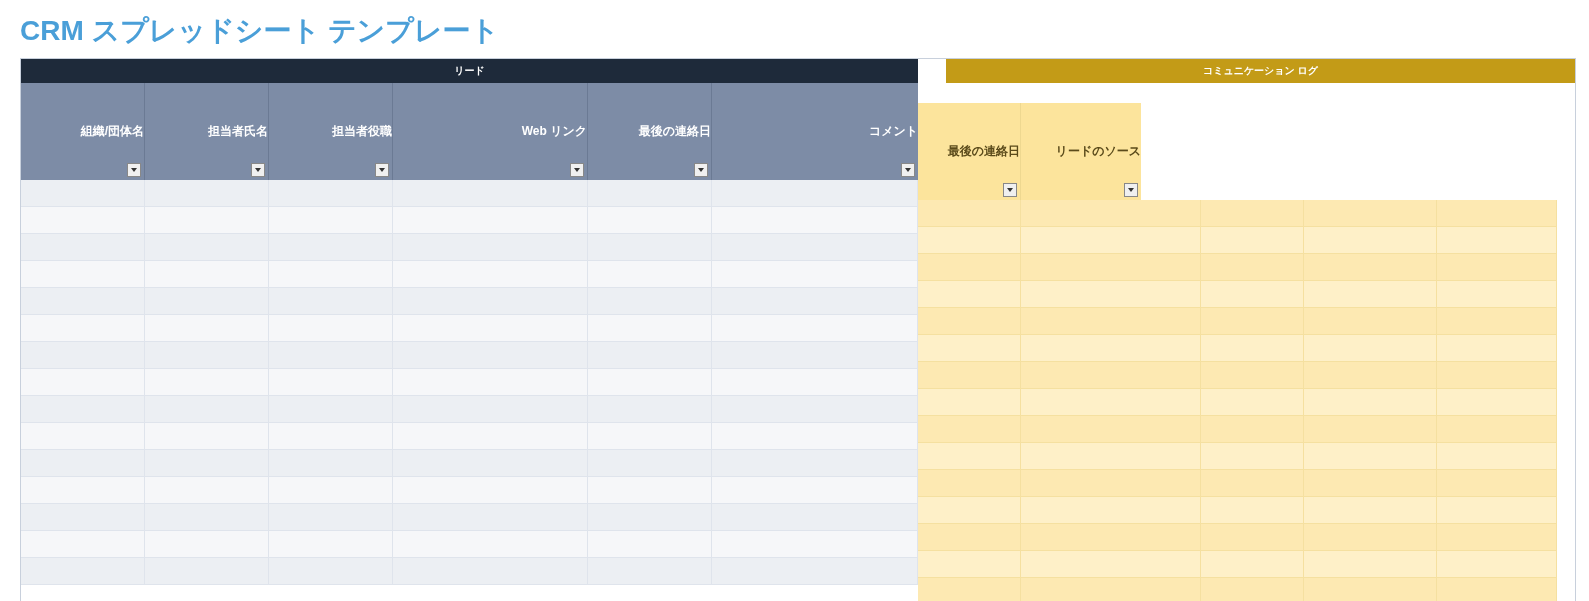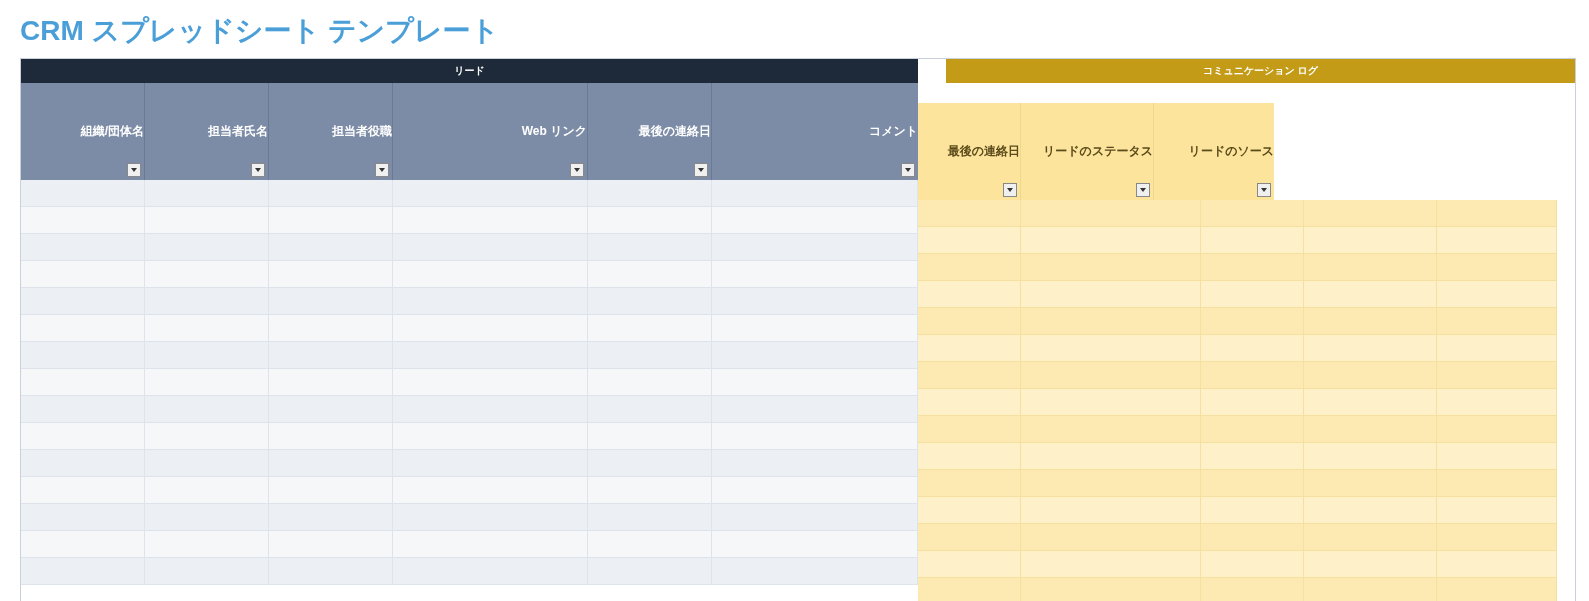--- a/index.html
+++ b/index.html
@@ -264,24 +264,20 @@
       </div>
   </div>
 
   <div class="group group-comm">
     <div class="group-title">コミュニケーション ログ</div>
     <div class="cols">
       <div class="col-head cw0">
         <span>最後の連絡日</span>
         <span class="filter-btn"></span>
       </div>
-      <div class="col-head cw3">
-        <span>リードのステータス</span>
-        <span class="filter-btn"></span>
-      </div>
       <div class="col-head cw4">
         <span>リードのソース</span>
         <span class="filter-btn"></span>
       </div>
     </div>
     <div class="body-rows" id="comm-body">
         <div class="row">
           <div class="cell cw0"></div>
           <div class="cell cw1"></div>
           <div class="cell cw2"></div>

